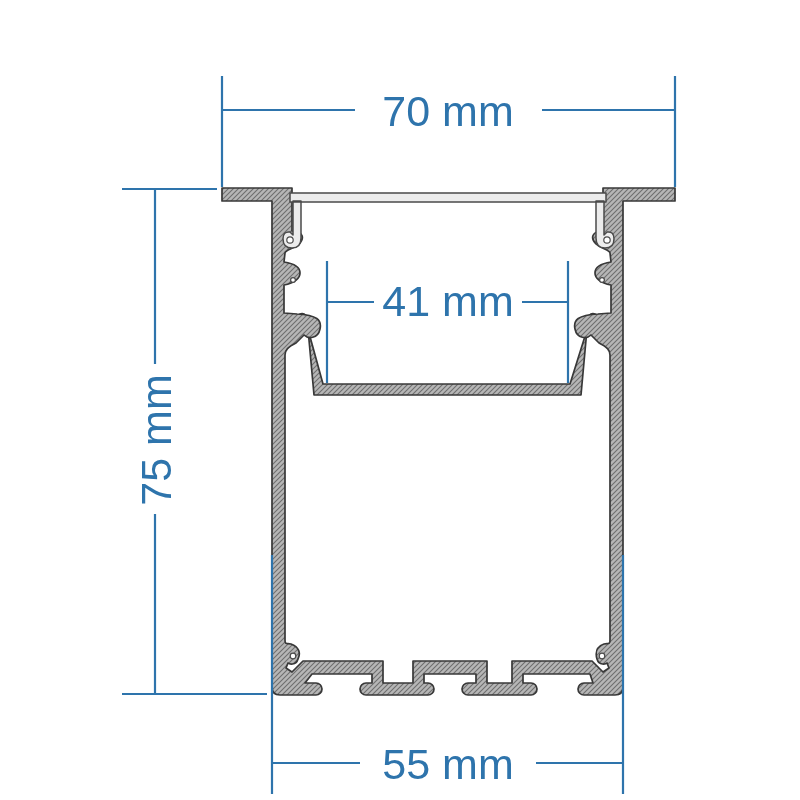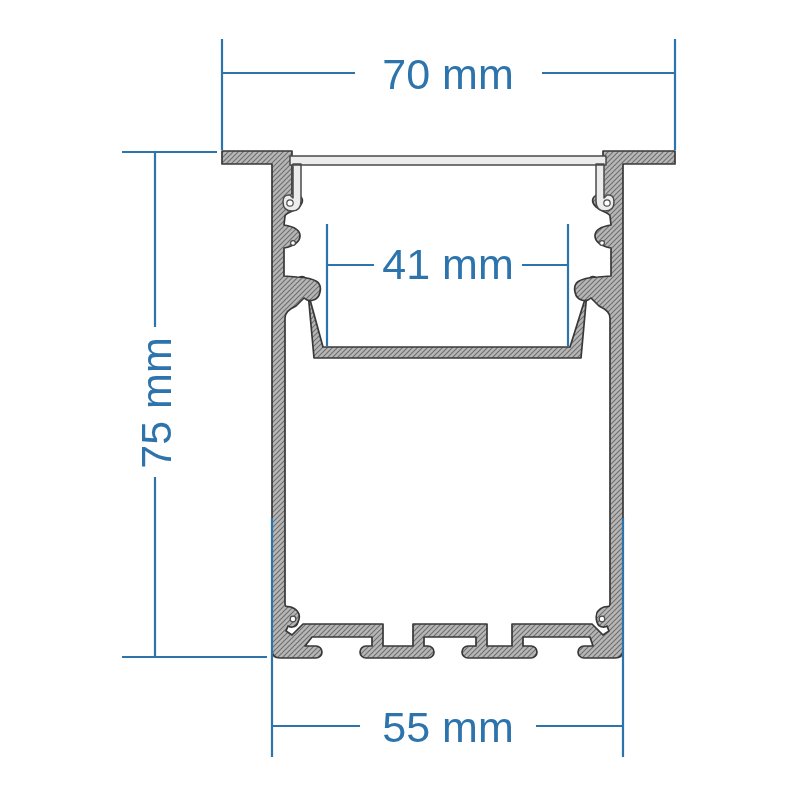--- a/index.html
+++ b/index.html
@@ -9,20 +9,21 @@
     width: 800px;
     height: 800px;
     overflow: hidden;
     font-family: "Liberation Sans", sans-serif;
   }
   .canvas-wrap {
     width: 800px;
     height: 738px;
     position: relative;
     background: #ffffff;
+    margin-top: 37px;
   }
   svg { display: block; }
   .dim-line {
     stroke: #2e74ac;
     stroke-width: 2.2;
     fill: none;
   }
   .dim-text {
     fill: #2e74ac;
     font-family: "Liberation Sans", sans-serif;

